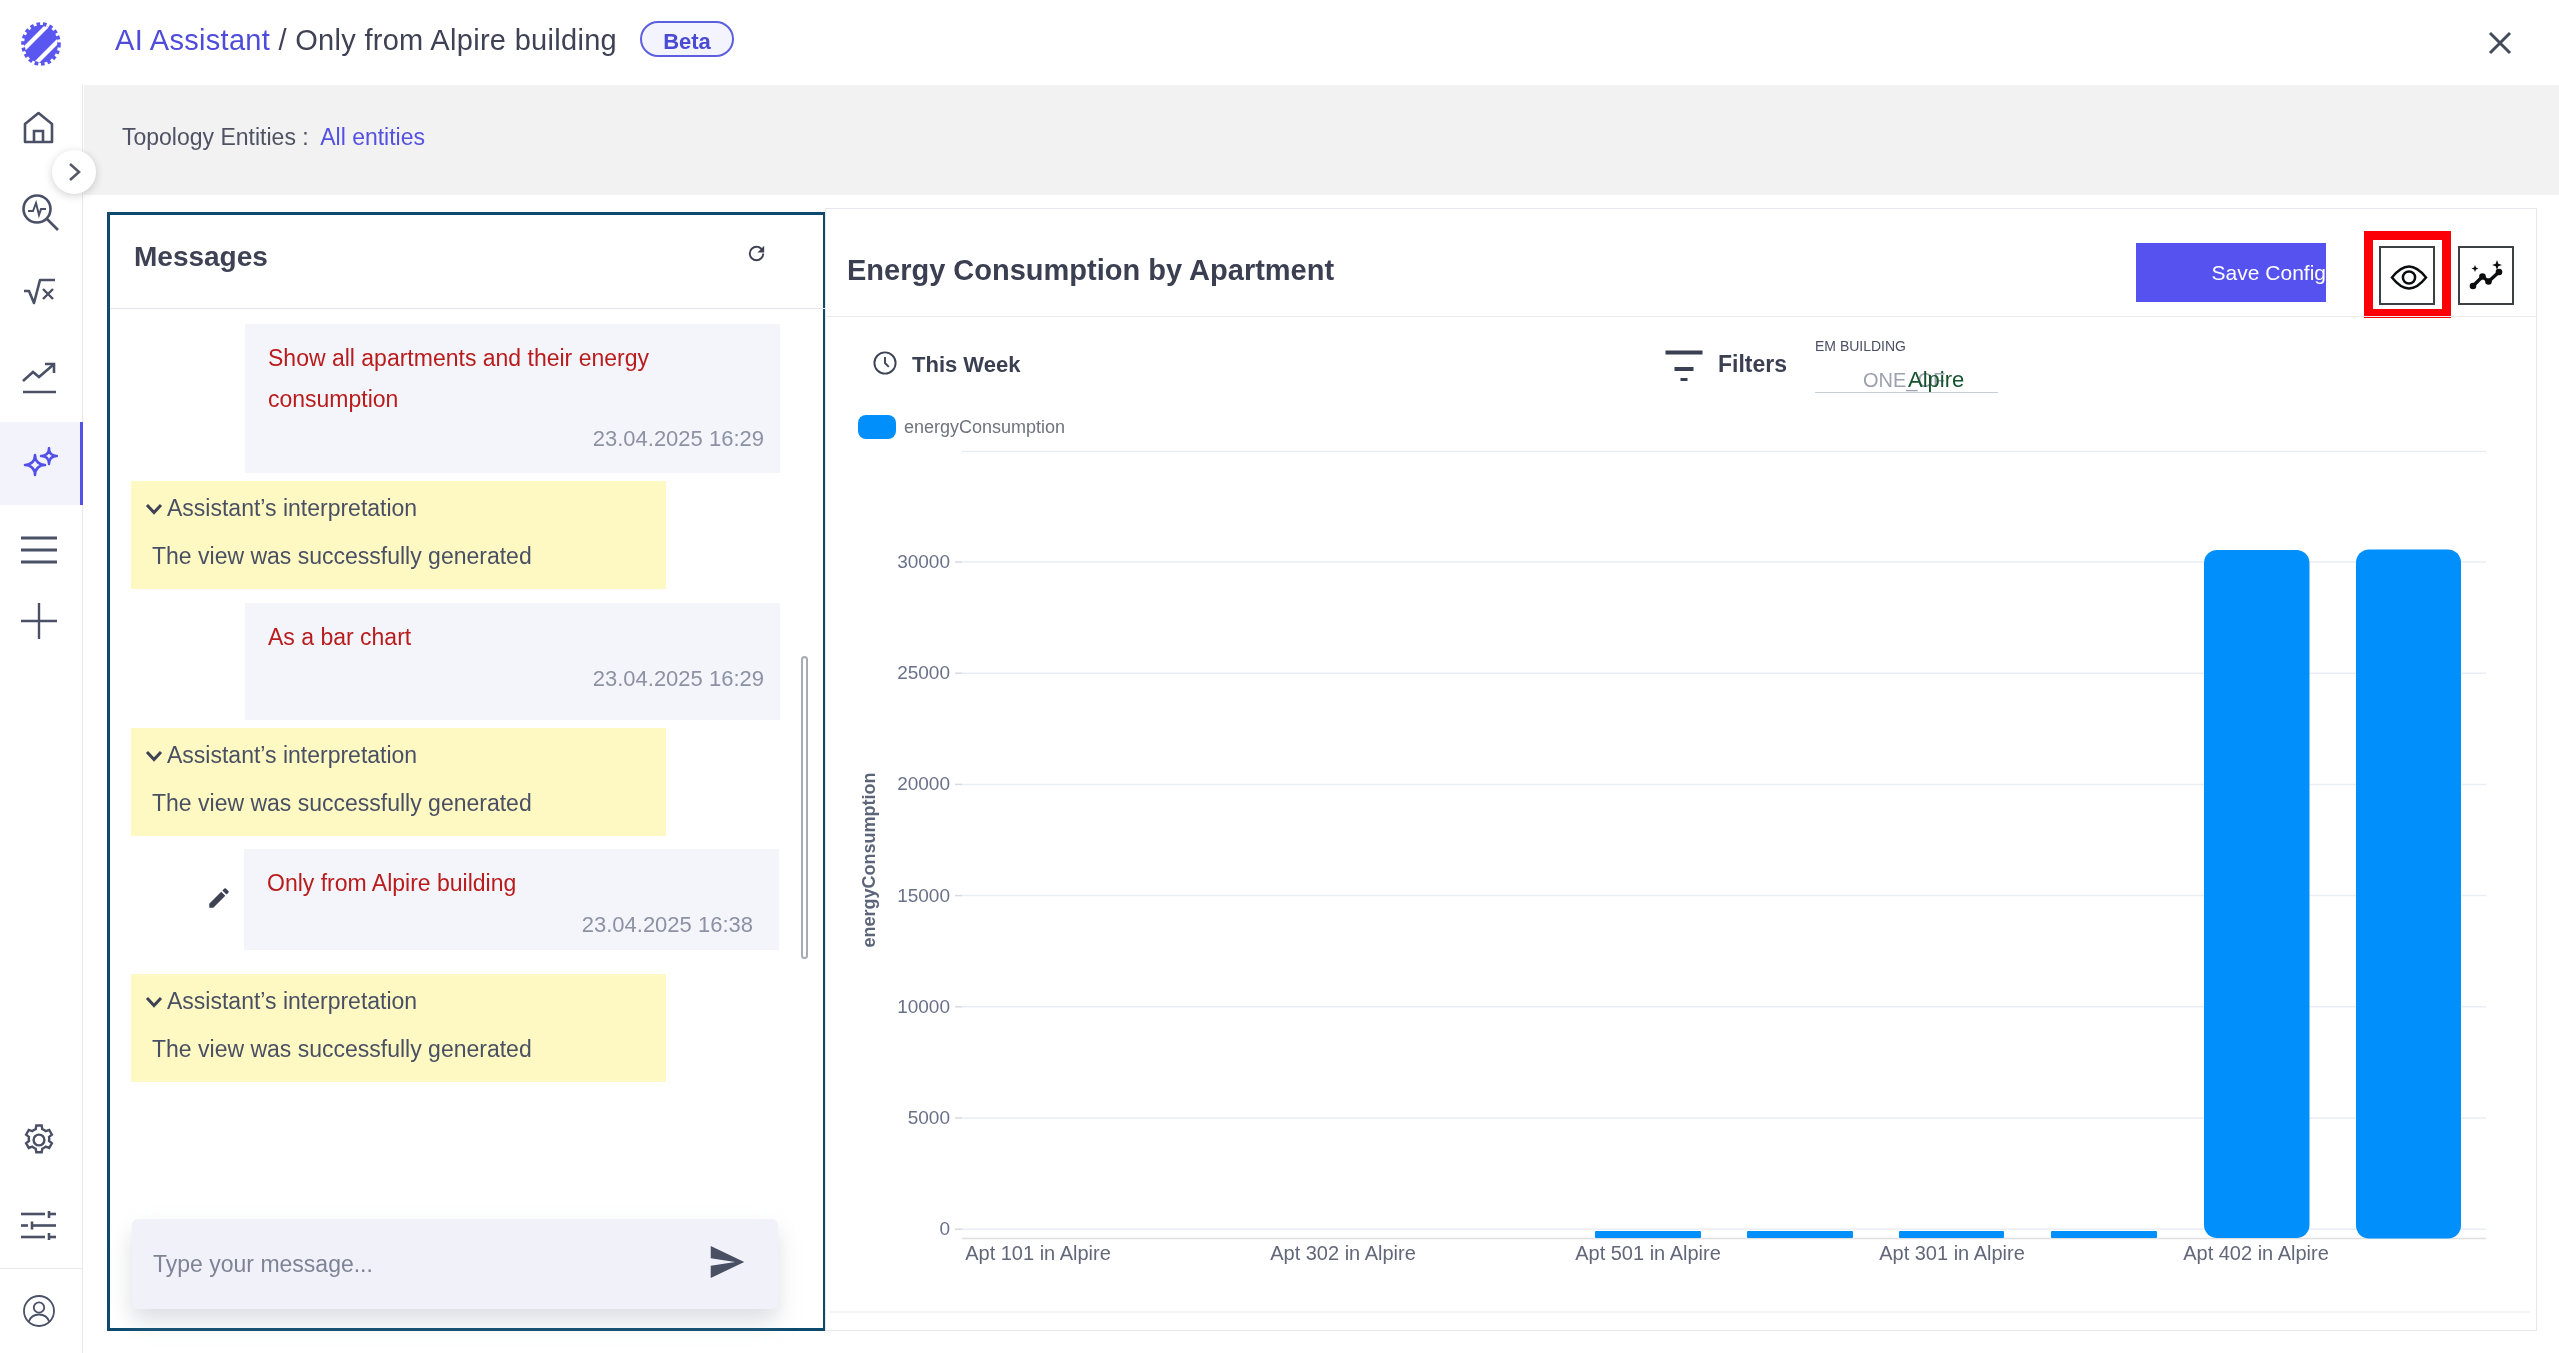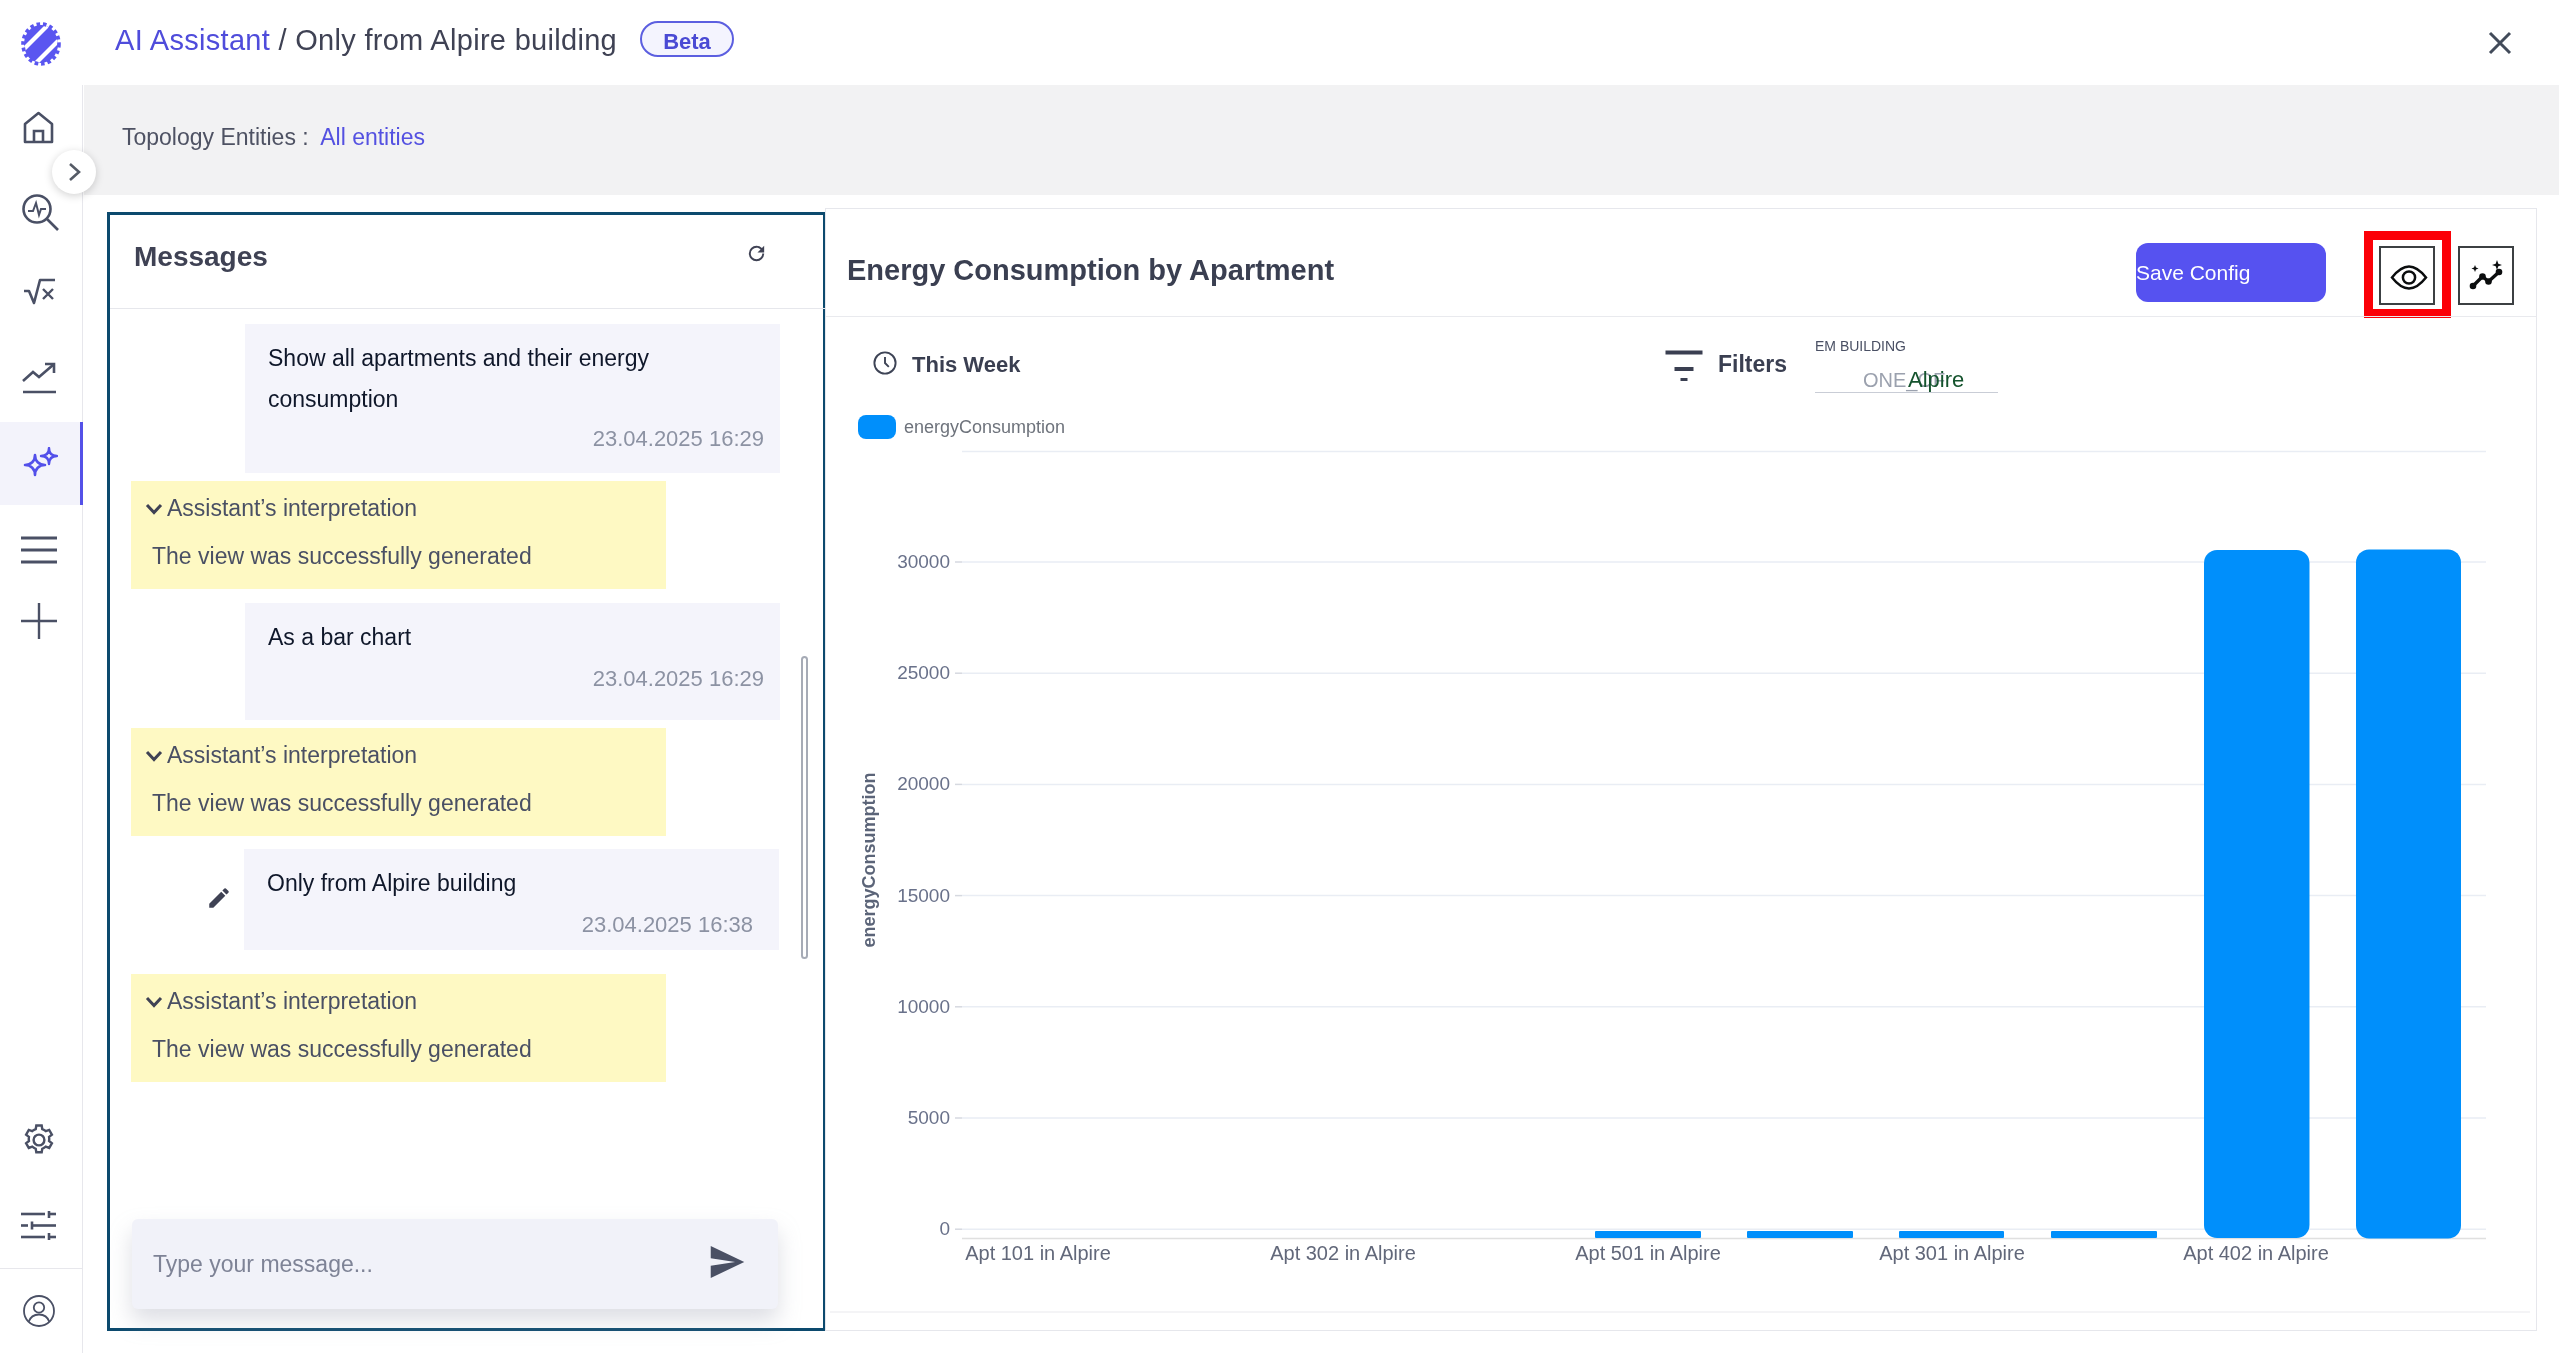--- a/index.html
+++ b/index.html
@@ -18,33 +18,33 @@
 
 #graybar { position:absolute; left:84px; top:85px; width:2475px; height:110px; background:#f2f2f3; }
 #graybar .t { position:absolute; left:38px; top:39px; font-size:23px; color:#4e5263; }
 #graybar .t b { font-weight:normal; color:#5451e1; }
 #chev { position:absolute; left:52px; top:150px; width:44px; height:44px; border-radius:50%; background:#fff; box-shadow:0 2px 8px rgba(0,0,0,0.18); z-index:5; }
 
 #mcard { position:absolute; left:107px; top:212px; width:719px; height:1119px; background:#fff; border:3px solid #0c4a6e; }
 #mhead { position:absolute; left:0; top:0; width:717px; height:94px; border-bottom:1px solid #e6e7ec; }
 #mhead .title { position:absolute; left:24px; top:26px; font-size:28px; font-weight:bold; color:#3f4254; }
 .bubble { position:absolute; left:135px; width:535px; background:#f4f4fb; }
-.bubble .txt { position:absolute; left:23px; top:14px; font-size:23px; color:#0f172a; line-height:41px; width:490px; }
+.bubble .txt { position:absolute; left:23px; top:14px; font-size:23px; color:#b91c1c; line-height:41px; width:490px; }
 .bubble .ts { position:absolute; right:16px; bottom:21px; font-size:22px; color:#8c92a3; }
 .abox { position:absolute; left:21px; width:535px; height:108px; background:#fef9c3; }
 .abox .r1 { position:absolute; left:36px; top:14px; font-size:23px; color:#4a5064; }
 .abox .r2 { position:absolute; left:21px; top:62px; font-size:23px; color:#4a5064; }
 .abox svg { position:absolute; left:14px; top:22px; }
 #inputbox { position:absolute; left:22px; top:1004px; width:646px; height:90px; background:#f1f2f9; border-radius:6px; box-shadow:0 12px 22px rgba(165,168,185,0.38); }
 #inputbox .ph { position:absolute; left:21px; top:32px; font-size:23px; color:#7e8396; }
 #mscroll { position:absolute; left:691px; top:441px; width:7px; height:303px; border:2px solid #a6abb6; border-radius:5px; background:#fff; }
 
 #rpanel { position:absolute; left:825px; top:208px; width:1712px; height:1123px; background:#fff; border:1px solid #e6e7ec; }
 #rtitle { position:absolute; left:21px; top:45px; font-size:29px; font-weight:bold; color:#3a3f51; }
-#savebtn { position:absolute; left:1310px; top:34px; width:190px; height:59px; background:#5652f0; border-radius:12px; color:#fff; font-size:21px; text-align:left; line-height:59px; }
+#savebtn { position:absolute; left:1310px; top:34px; width:190px; height:59px; background:#5652f0; border-radius:0; color:#fff; font-size:21px; text-align:right; line-height:59px; }
 #redbox { position:absolute; left:1538px; top:22px; width:87px; height:87px; border:9px solid #fb0007; background:#fff; }
 #eyebtn { position:absolute; left:1553px; top:37px; width:56px; height:59px; border:2px solid #3c4043; background:#fff; }
 #insbtn { position:absolute; left:1632px; top:37px; width:56px; height:59px; border:2px solid #3c4043; background:#fff; }
 #rdivider { position:absolute; left:0px; top:107px; width:1710px; height:1px; background:#e9eaee; }
 #thisweek { position:absolute; left:86px; top:143px; font-size:22px; font-weight:bold; color:#3a3f51; }
 #filters { position:absolute; left:892px; top:142px; font-size:23px; font-weight:bold; color:#3a3f51; }
 #embuild { position:absolute; left:989px; top:129px; font-size:14px; color:#4a5064; }
 #oneof { position:absolute; left:989px; top:160px; font-size:20px; color:#9ba1ae;margin-left:48px; }
 #alpire { position:absolute; left:1082px; top:158px; font-size:22px; color:#14532d; }
 #funderline { position:absolute; left:989px; top:183px; width:183px; height:1px; background:#c9cdd6; }

